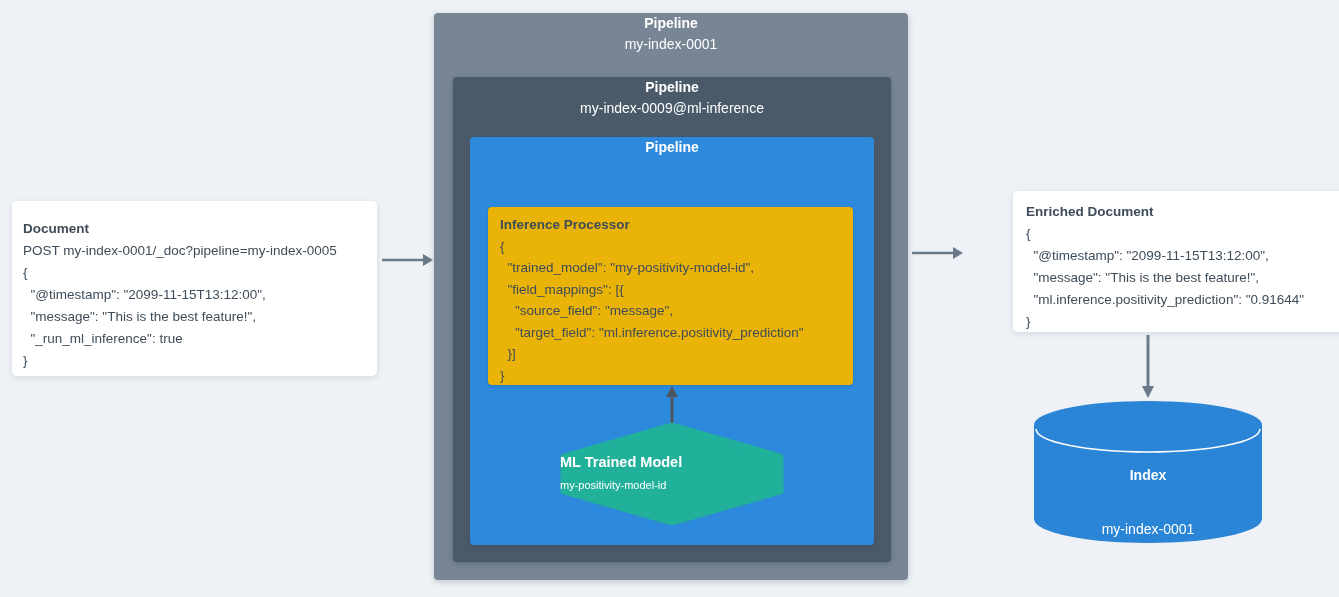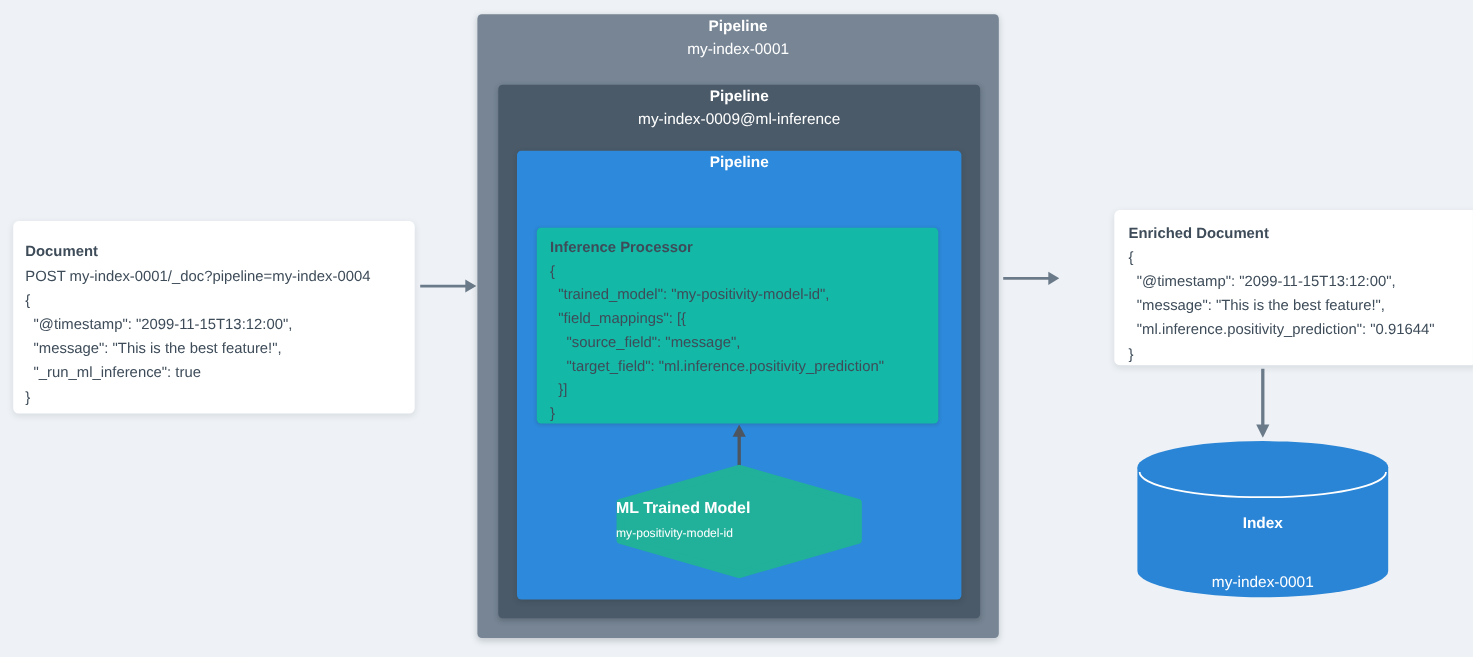--- a/index.html
+++ b/index.html
@@ -22,21 +22,21 @@
              box-shadow:0 2px 6px rgba(60,72,85,0.25);}
   .middle-box{left:453px;top:77px;width:438px;height:485px;background:#4A5A68;
              box-shadow:0 2px 5px rgba(40,50,60,0.28);}
   .inner-box{left:470px;top:137px;width:404px;height:408px;background:#2D89DB;
              box-shadow:0 2px 5px rgba(40,50,60,0.22);}
   .box-header{position:absolute;left:0;right:0;top:0;text-align:center;color:#ffffff;}
   .box-header .bh-title{font-weight:bold;font-size:14px;line-height:21px;}
   .box-header .bh-name{font-size:14px;line-height:21px;}
 
   
-  .processor-card{left:488px;top:207px;width:365px;height:178px;background:#14b8a6;
+  .processor-card{left:488px;top:207px;width:365px;height:178px;background:#eab308;
                   border-radius:4px;padding:7px 12px;color:#3E4C59;
                   box-shadow:0 1px 3px rgba(40,50,60,0.18);}
   .processor-card .title{font-weight:bold;font-size:13.5px;line-height:21.5px;white-space:pre;}
   .processor-card .code-line{font-size:13.5px;line-height:21.5px;white-space:pre;}
 
   
   .hex-wrap{position:absolute;left:560px;top:422px;width:224px;height:104px;}
   .hex-wrap svg{position:absolute;left:0;top:0;}
   .hex-label{position:absolute;left:0;top:0;width:100%;height:100%;display:flex;
              flex-direction:column;align-items:flex-start;justify-content:center;
@@ -54,21 +54,21 @@
 
   .arrow{position:absolute;}
 </style>
 </head>
 <body>
 
 <div class="canvas">
 
   <div class="card doc-card">
     <div class="title">Document</div>
-    <div class="code-line">POST my-index-0001/_doc?pipeline=my-index-0004</div>
+    <div class="code-line">POST my-index-0001/_doc?pipeline=my-index-0005</div>
     <div class="code-line">{</div>
     <div class="code-line">  "@timestamp": "2099-11-15T13:12:00",</div>
     <div class="code-line">  "message": "This is the best feature!",</div>
     <div class="code-line">  "_run_ml_inference": true</div>
     <div class="code-line">}</div>
   </div>
 
   <svg class="arrow" style="left:381px;top:250px;" width="52" height="20">
     <line x1="1" y1="10" x2="43" y2="10" stroke="#6B7A89" stroke-width="2.5"></line>
     <polygon points="42,4 52,10 42,16" fill="#6B7A89"></polygon>

